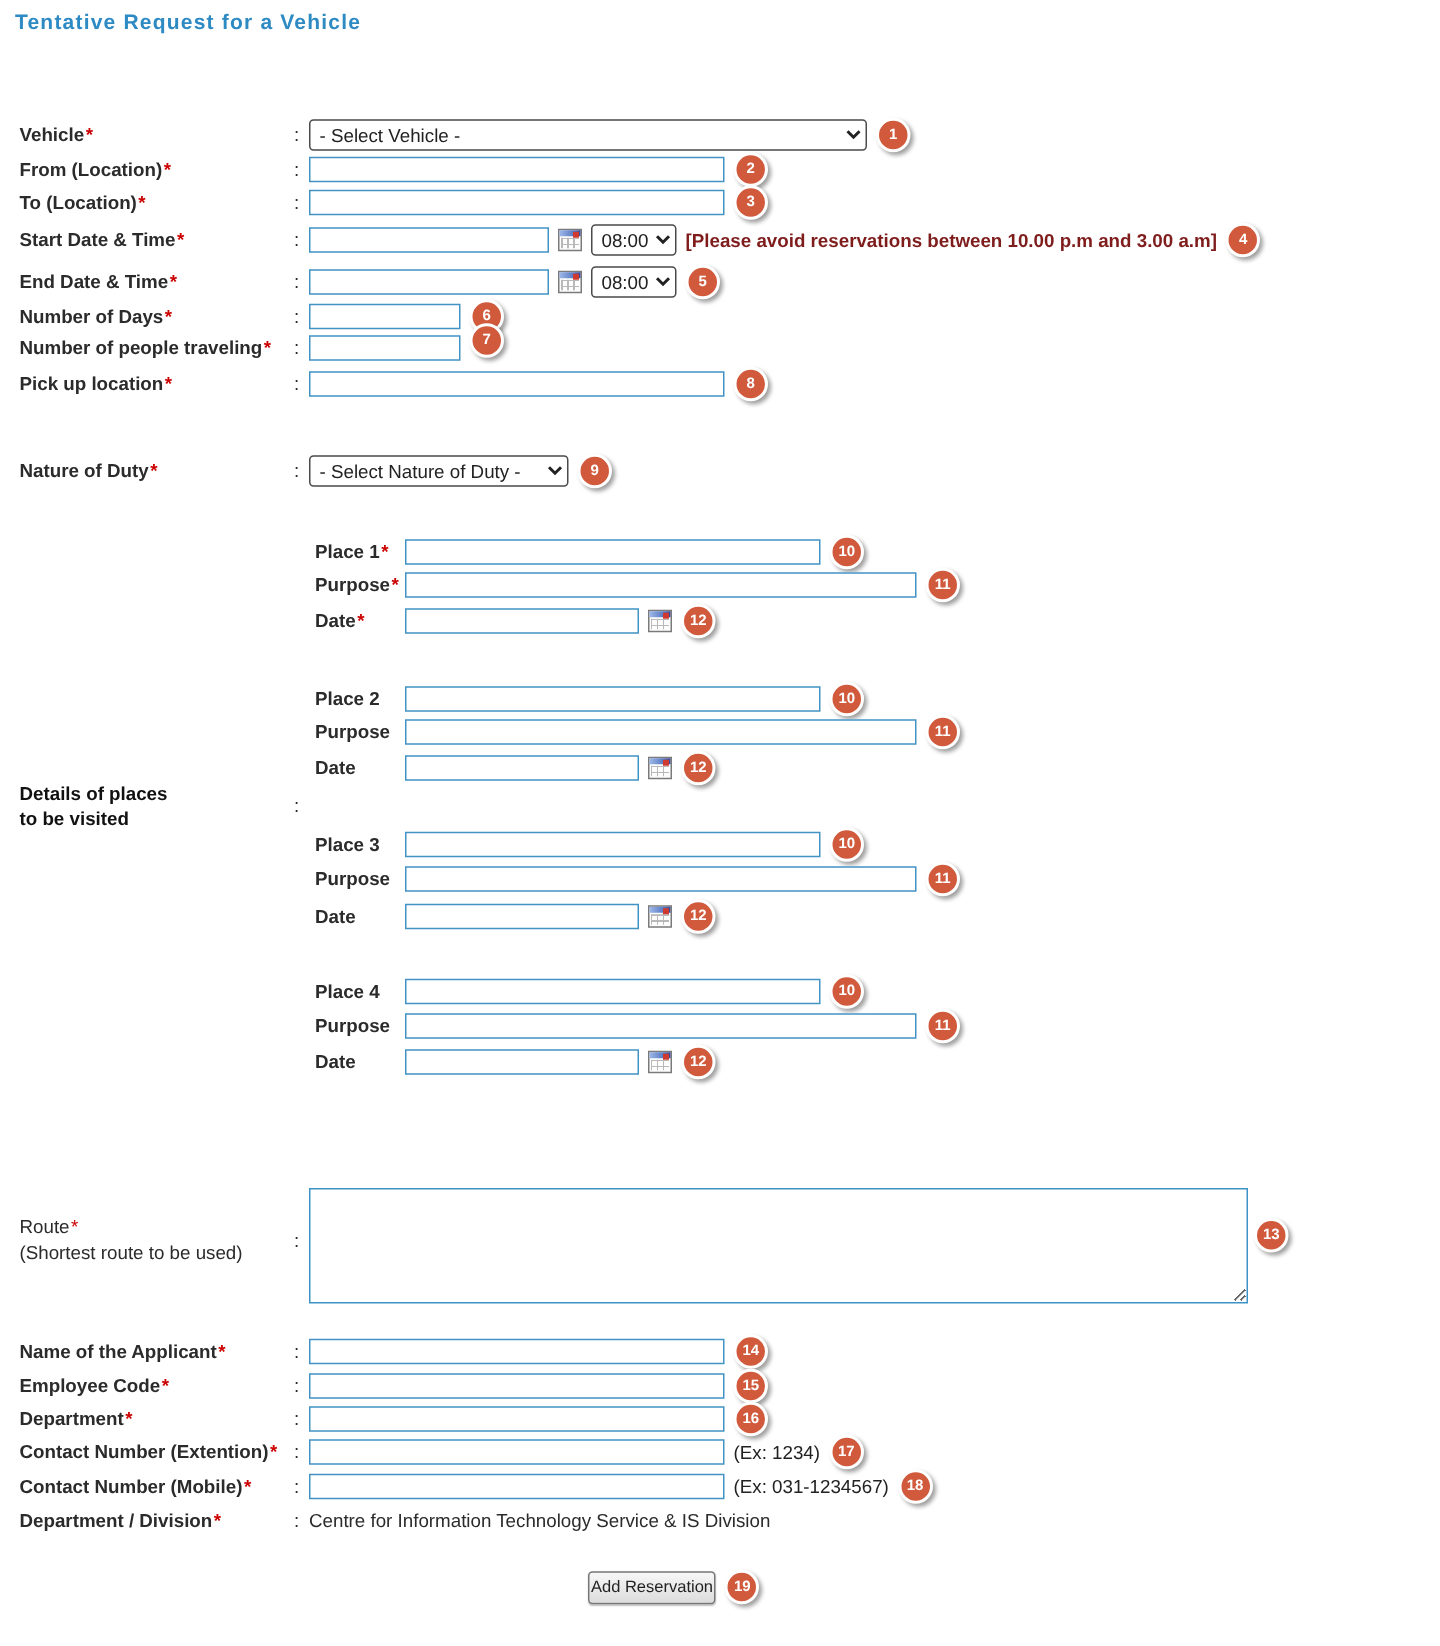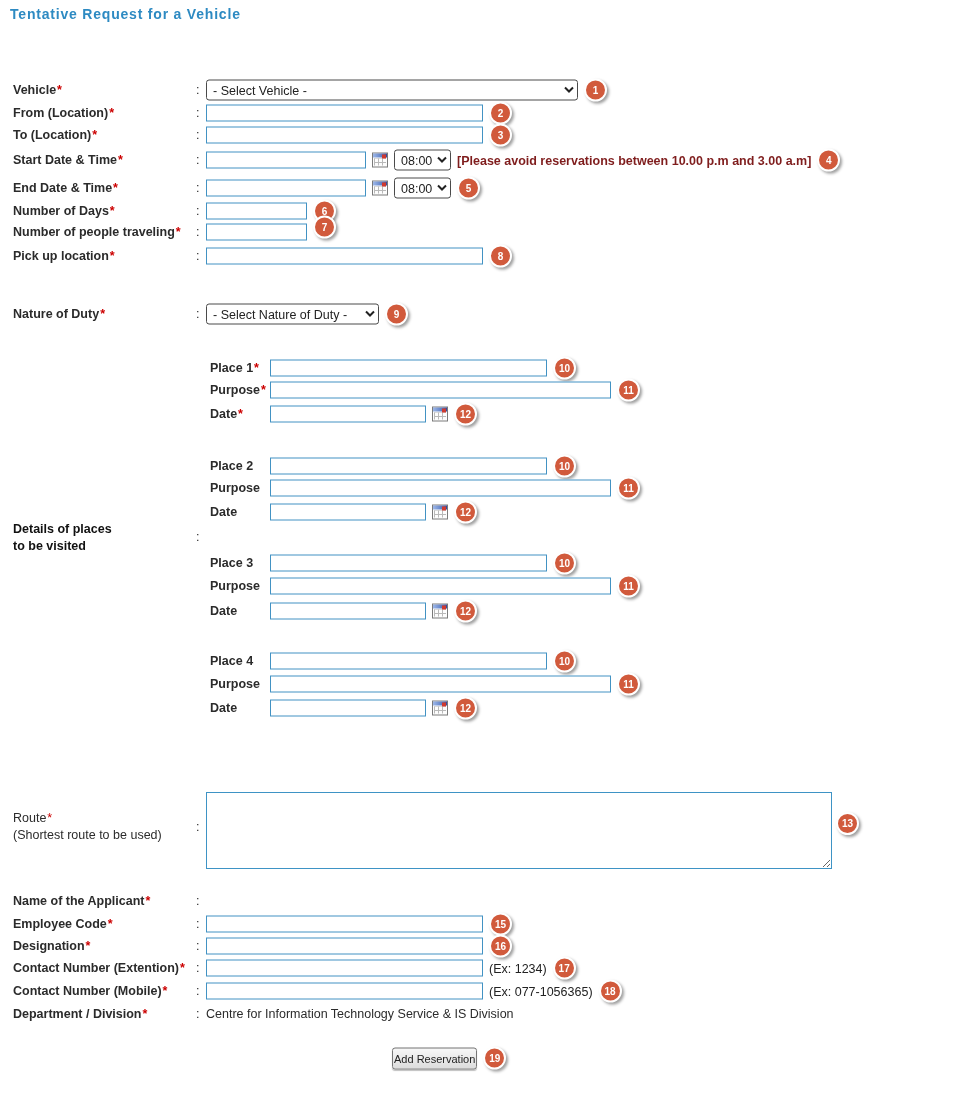--- a/index.html
+++ b/index.html
@@ -282,33 +282,37 @@
     <div><span>Route</span><span class="req">*</span></div>
     <div>(Shortest route to be used)</div>
   </div>
   <span class="abs-colon" style="left:196px; top:820px">:</span>
   <textarea class="ta" style=""></textarea>
   <span class="badge" style="position:absolute; left:836px; top:812px">13</span>
 
   <div class="frow" style="top:890px">
     <span class="lbl"><span>Name of the Applicant</span><span class="req">*</span></span>
     <span class="colon">:</span>
+    <span class="ctl">
+      <input class="tin w271" style="">
+      <span class="badge">14</span>
+    </span>
   </div>
 
   <div class="frow" style="top:913px">
     <span class="lbl"><span>Employee Code</span><span class="req">*</span></span>
     <span class="colon">:</span>
     <span class="ctl">
       <input class="tin w271" style="">
       <span class="badge">15</span>
     </span>
   </div>
 
   <div class="frow" style="top:935px">
-    <span class="lbl"><span>Designation</span><span class="req">*</span></span>
+    <span class="lbl"><span>Department</span><span class="req">*</span></span>
     <span class="colon">:</span>
     <span class="ctl">
       <input class="tin w271" style="">
       <span class="badge">16</span>
     </span>
   </div>
 
   <div class="frow" style="top:957px">
     <span class="lbl"><span>Contact Number (Extention)</span><span class="req">*</span></span>
     <span class="colon">:</span>
@@ -317,21 +321,21 @@
       <span class="hint">(Ex: 1234)</span>
       <span class="badge">17</span>
     </span>
   </div>
 
   <div class="frow" style="top:980px">
     <span class="lbl"><span>Contact Number (Mobile)</span><span class="req">*</span></span>
     <span class="colon">:</span>
     <span class="ctl">
       <input class="tin w271" style="">
-      <span class="hint">(Ex: 077-1056365)</span>
+      <span class="hint">(Ex: 031-1234567)</span>
       <span class="badge">18</span>
     </span>
   </div>
 
   <div class="frow" style="top:1003px">
     <span class="lbl"><span>Department / Division</span><span class="req">*</span></span>
     <span class="colon">:</span>
     <span class="ctl">
       <span>Centre for Information Technology Service &amp; IS Division</span>
     </span>

